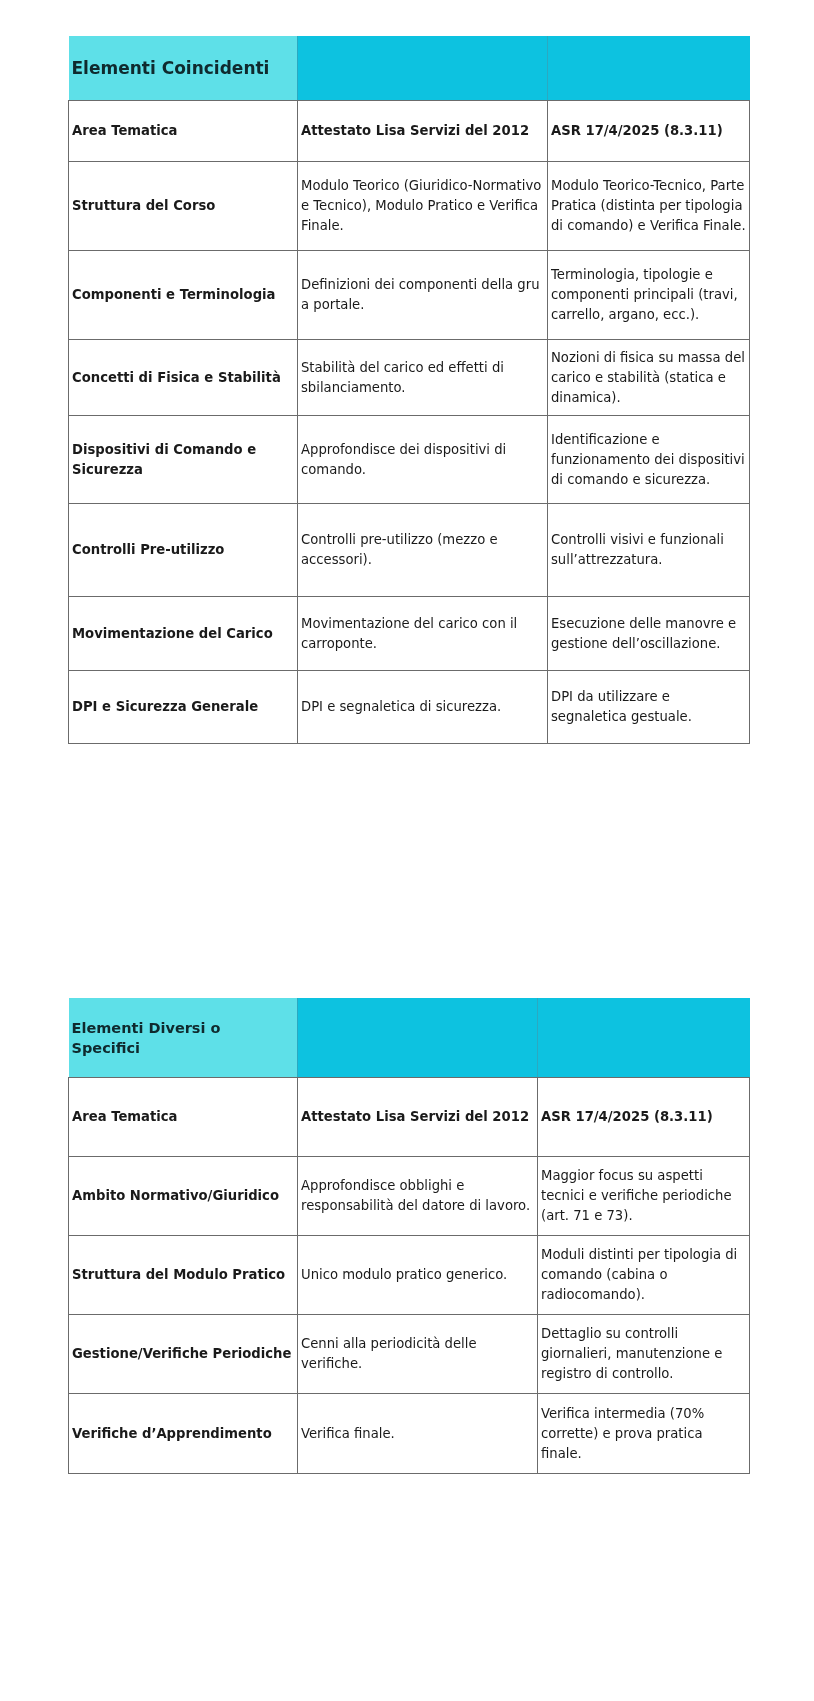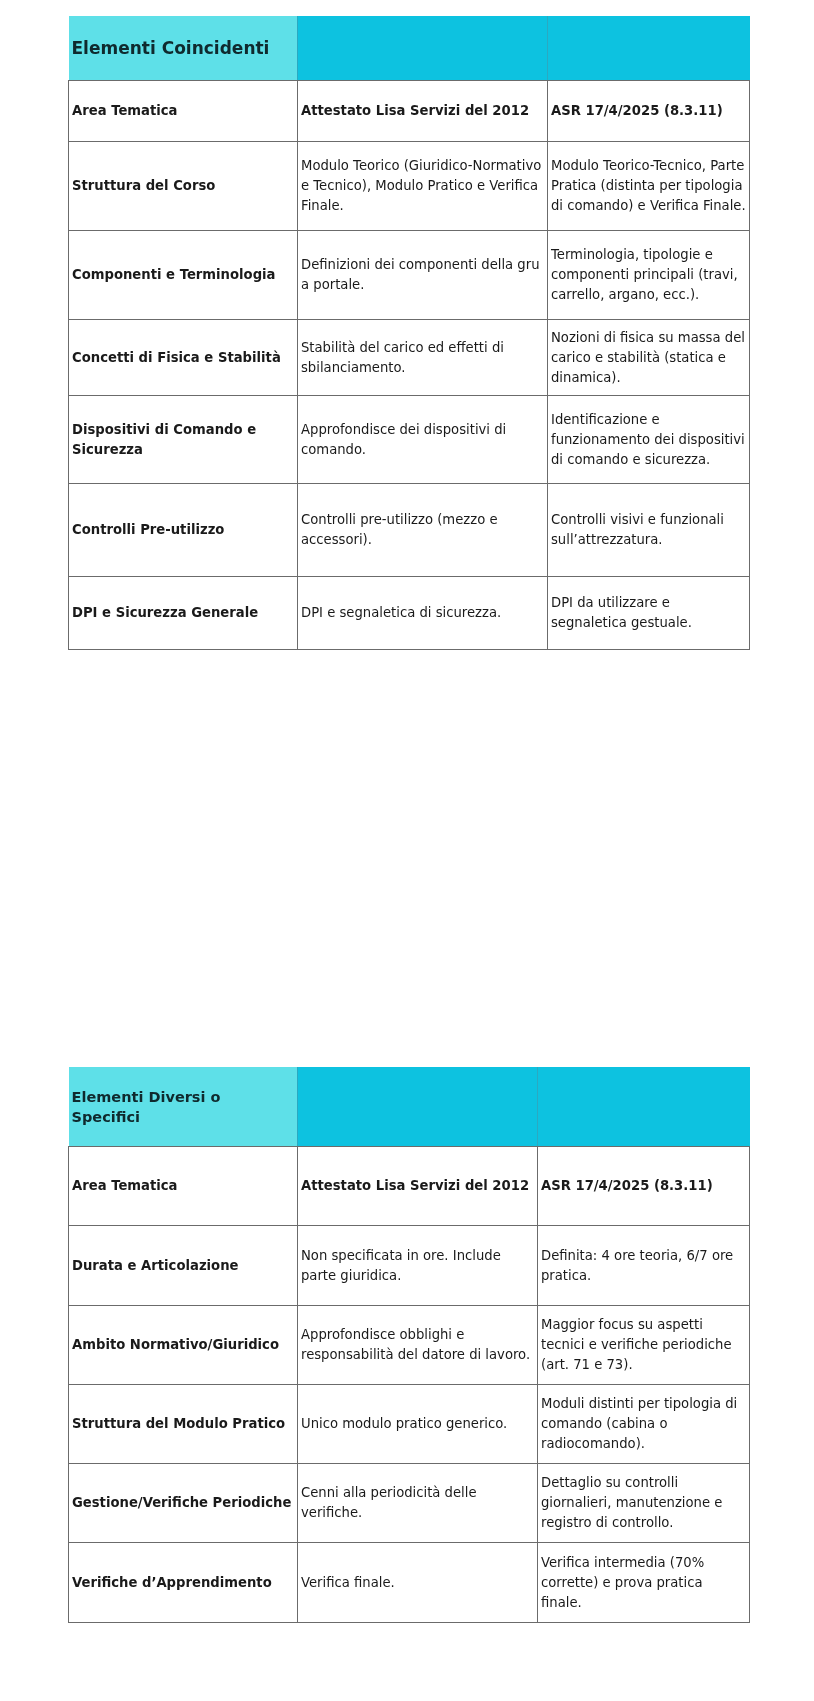--- a/index.html
+++ b/index.html
@@ -1,20 +1,20 @@
 <!DOCTYPE html>
 <html><head>
 <meta charset="utf-8">
 <style>
   html, body { margin: 0; padding: 0; background: #ffffff; }
   body { width: 814px; height: 1701px; position: relative; font-family: "DejaVu Sans", sans-serif; color: #1a1a1a; }
   table { border-collapse: collapse; position: absolute; left: 68px; table-layout: fixed; }
   td { border: 1px solid #6b6b6b; vertical-align: middle; padding: 0 3px; font-size: 13.2px; line-height: 20px; }
-  .t1 { top: 16px; width: 681px; }
-  .t2 { top: 1067px; width: 681px; }
+  .t1 { top: 36px; width: 681px; }
+  .t2 { top: 998px; width: 681px; }
   .t1 col.c1 { width: 229px; } .t1 col.c2 { width: 250px; } .t1 col.c3 { width: 202px; }
   .t2 col.c1 { width: 229px; } .t2 col.c2 { width: 240px; } .t2 col.c3 { width: 212px; }
   tr.banner td { border-top: none; border-left: none; border-right: none; border-bottom: 1px solid #6b6b6b; background: #0dc2e0; }
   tr.banner td.bt { background: #5ee0e8; font-weight: bold; color: #0f2a2e; }
   .t1 tr.banner td { height: 64px; }
   .t1 tr.banner td.bt { font-size: 17px; }
   .t2 tr.banner td { height: 79px; }
   .t2 tr.banner td.bt { font-size: 14.5px; }
   tr.banner td + td { border-left: 1px solid #2ba9c1; }
   td.b { font-weight: bold; }
@@ -58,20 +58,25 @@
   <tr style="height:88px">
     <td class="b">Dispositivi di Comando e Sicurezza</td>
     <td>Approfondisce dei dispositivi di comando.</td>
     <td>Identificazione e funzionamento dei dispositivi di comando e sicurezza.</td>
   </tr>
   <tr style="height:93px">
     <td class="b">Controlli Pre-utilizzo</td>
     <td>Controlli pre-utilizzo (mezzo e accessori).</td>
     <td>Controlli visivi e funzionali sull’attrezzatura.</td>
   </tr>
+  <tr style="height:74px">
+    <td class="b">Movimentazione del Carico</td>
+    <td>Movimentazione del carico con il carroponte.</td>
+    <td>Esecuzione delle manovre e gestione dell’oscillazione.</td>
+  </tr>
   <tr style="height:73px">
     <td class="b">DPI e Sicurezza Generale</td>
     <td>DPI e segnaletica di sicurezza.</td>
     <td>DPI da utilizzare e segnaletica gestuale.</td>
   </tr>
 </tbody>
   </table>
 
 <table class="t2">
   <colgroup>
@@ -83,25 +88,20 @@
       <tr class="banner">
     <td class="bt">Elementi Diversi o Specifici</td>
     <td></td>
     <td></td>
   </tr>
   <tr class="hdr" style="height:79px">
     <td>Area Tematica</td>
     <td>Attestato Lisa Servizi del 2012</td>
     <td>ASR 17/4/2025 (8.3.11)</td>
   </tr>
-  <tr style="height:80px">
-    <td class="b">Durata e Articolazione</td>
-    <td>Non specificata in ore. Include parte giuridica.</td>
-    <td>Definita: 4 ore teoria, 6/7 ore pratica.</td>
-  </tr>
   <tr style="height:79px">
     <td class="b">Ambito Normativo/Giuridico</td>
     <td>Approfondisce obblighi e responsabilità del datore di lavoro.</td>
     <td>Maggior focus su aspetti tecnici e verifiche periodiche (art. 71 e 73).</td>
   </tr>
   <tr style="height:79px">
     <td class="b">Struttura del Modulo Pratico</td>
     <td>Unico modulo pratico generico.</td>
     <td>Moduli distinti per tipologia di comando (cabina o radiocomando).</td>
   </tr>

